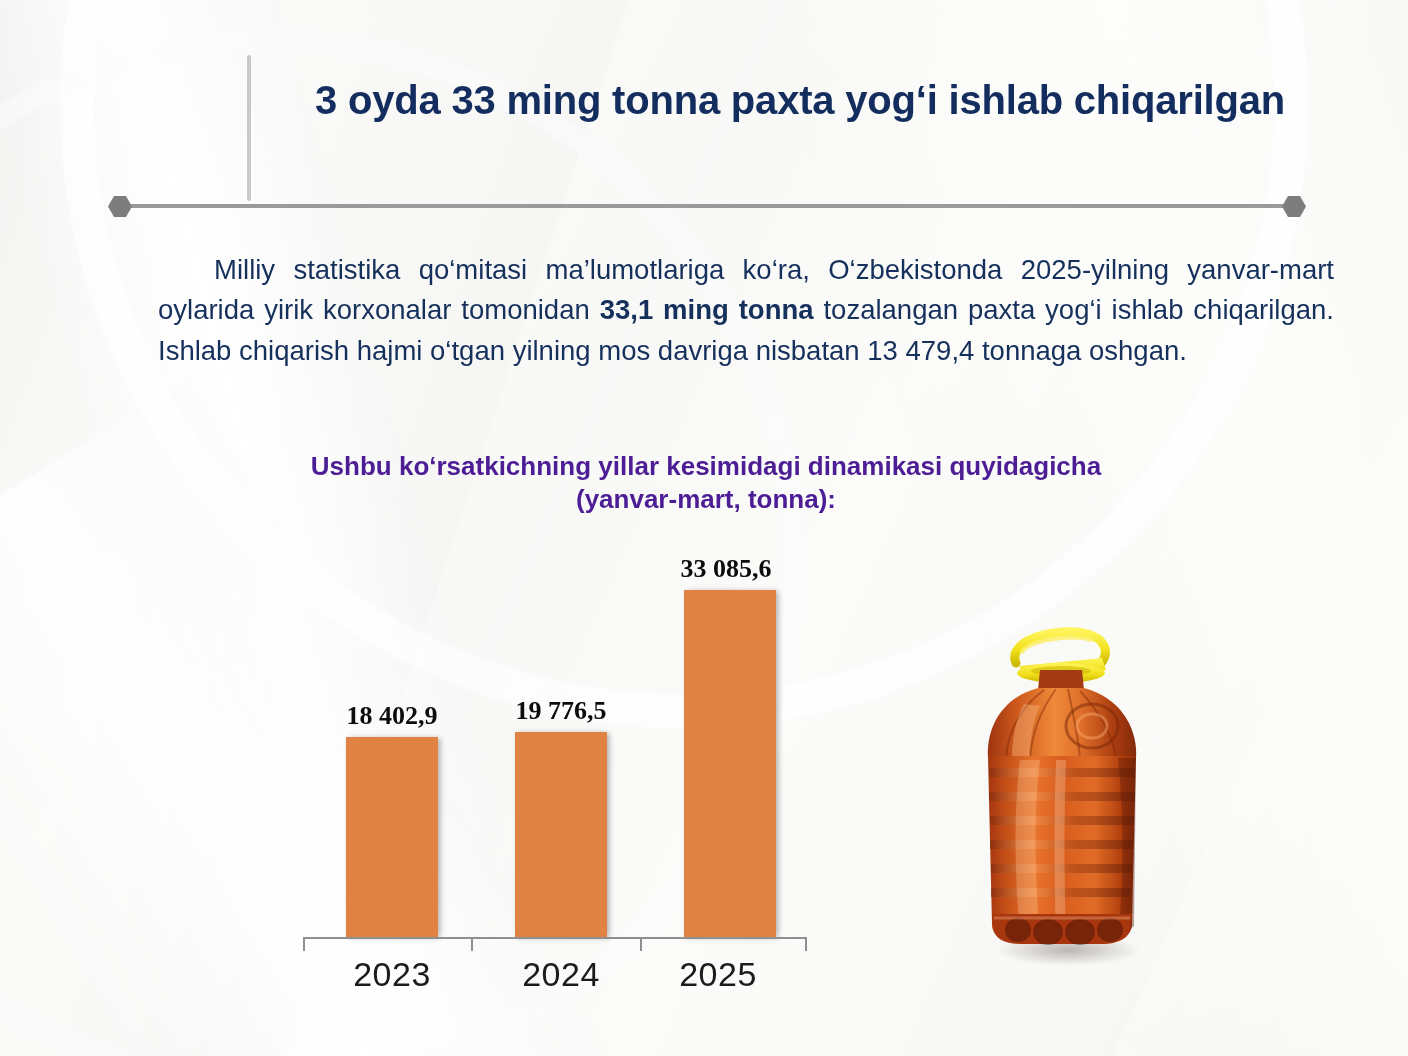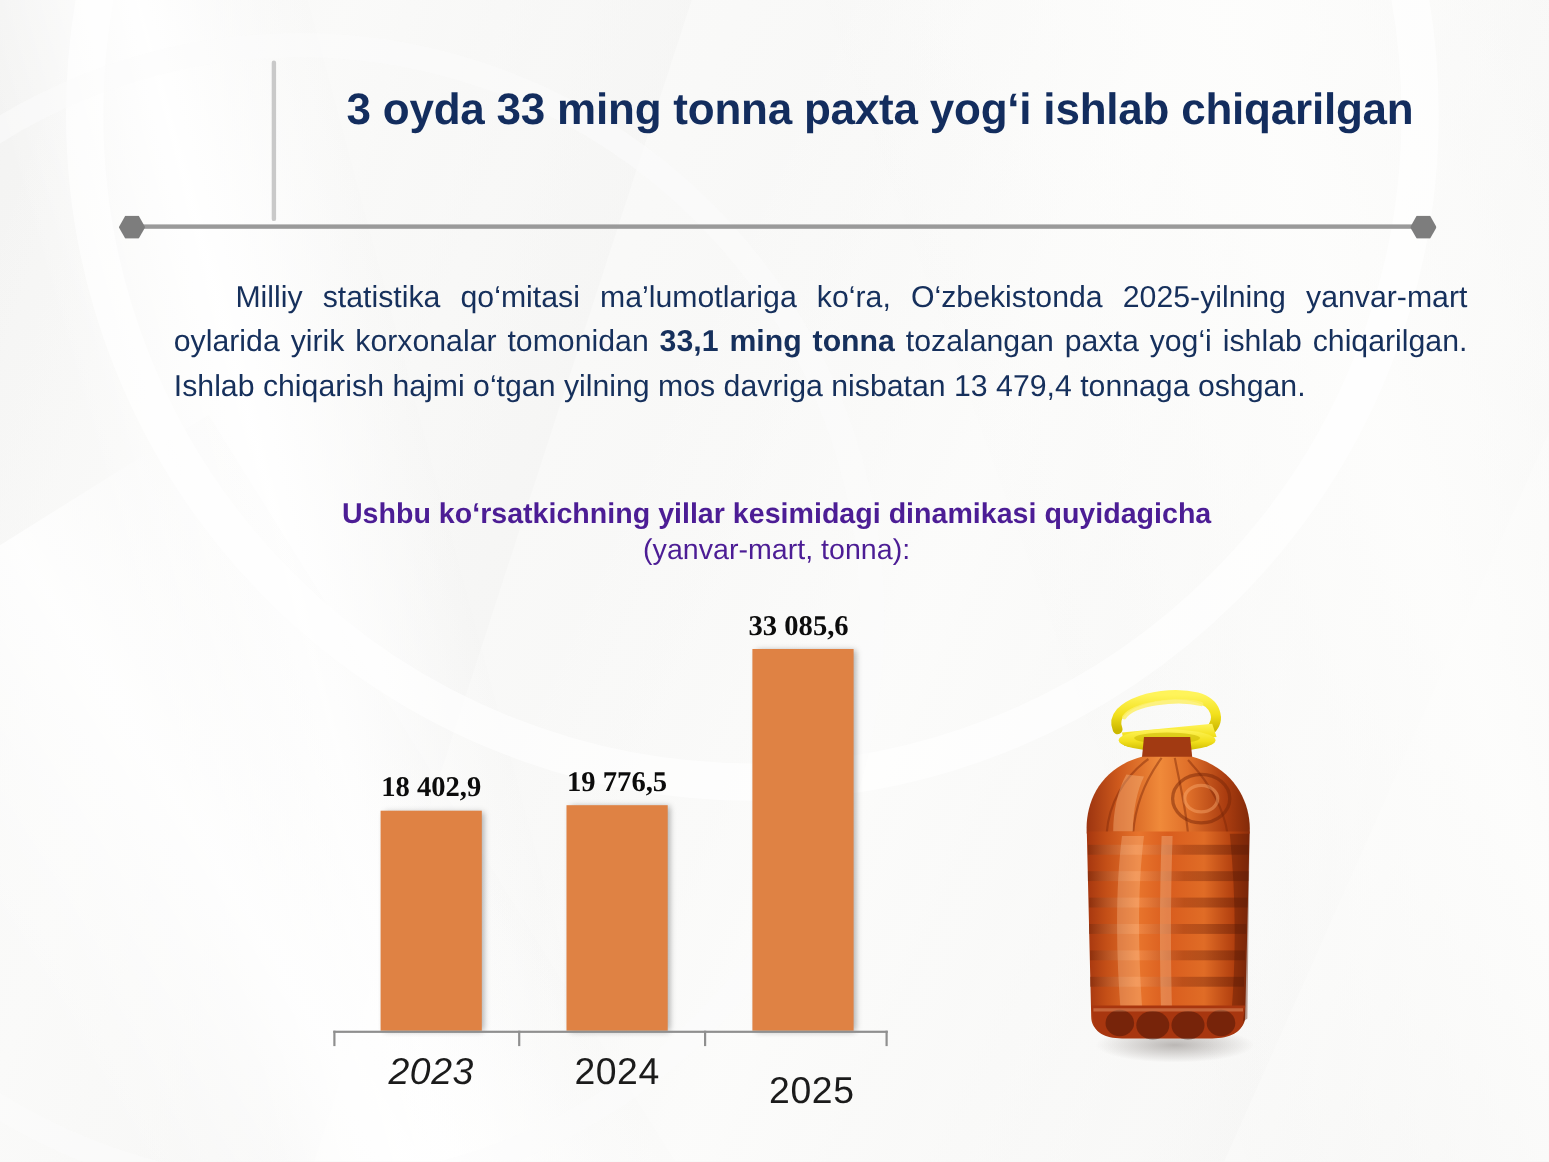--- a/index.html
+++ b/index.html
@@ -166,21 +166,21 @@
     text-align: center;
     color: #4c1d95;
   }
   .caption .line1 {
     font-size: 26px;
     font-weight: bold;
     line-height: 1.28;
   }
   .caption .line2 {
     font-size: 26px;
-    font-weight: normal;
+    font-weight: bold;
     line-height: 1.28;
   }
 
   
   .chart {
     position: absolute;
     left: 300px;
     top: 545px;
     width: 520px;
     height: 450px;
@@ -305,23 +305,23 @@
 
   <div class="axis">
     <div class="axis-line"></div>
     <div class="tick" style="left:0px;"></div>
     <div class="tick" style="left:168px;"></div>
     <div class="tick" style="left:337px;"></div>
     <div class="tick" style="left:502px;"></div>
   </div>
 
   <div class="xlabels">
-    <div class="xlabel" style="left:22px; width:140px;font-style:italic;">2023</div>
+    <div class="xlabel" style="left:22px; width:140px;">2023</div>
     <div class="xlabel" style="left:191px; width:140px;">2024</div>
-    <div class="xlabel" style="left:368px; width:140px;margin-top:18px;">2025</div>
+    <div class="xlabel" style="left:348px; width:140px;">2025</div>
   </div>
 </div>
 
 <div class="bottle">
   <svg viewBox="0 0 200 350" xmlns="http://www.w3.org/2000/svg">
     <defs>
       <linearGradient id="bodyGrad" x1="0" y1="0" x2="1" y2="0">
         <stop offset="0%" stop-color="#a5360f"></stop>
         <stop offset="12%" stop-color="#c44f17"></stop>
         <stop offset="32%" stop-color="#e8742c"></stop>

